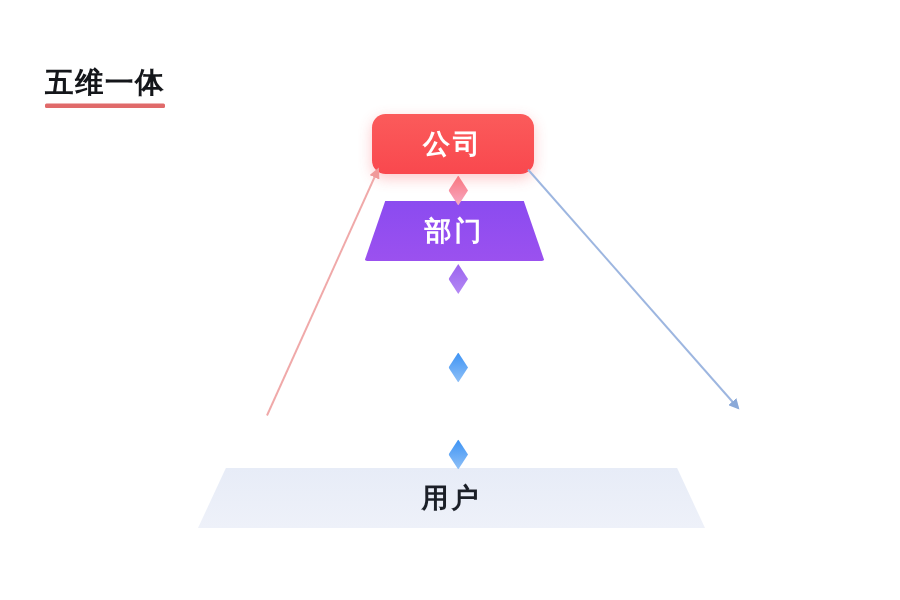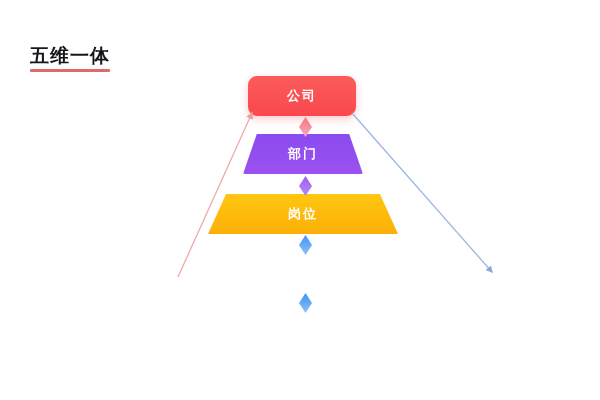--- a/index.html
+++ b/index.html
@@ -57,21 +57,21 @@
 
   .layer {
     position: absolute;
     display: flex;
     align-items: center;
     justify-content: center;
   }
   .layer .layer-label {
     position: relative;
     z-index: 3;
-    font-size: 13px;
+    font-size: 18px;
     font-weight: bold;
     letter-spacing: 2px;
     color: #ffffff;
     white-space: nowrap;
   }
   .layer-shape {
     position: absolute;
     inset: 0;
     z-index: 1;
   }
@@ -218,29 +218,29 @@
 
     <div class="layer" id="layer-department">
       <div class="layer-shape"></div>
       <span class="layer-label">部门</span>
     </div>
 
     <div class="connector" id="connector-department-position">
       <div class="diamond"></div>
     </div>
 
-    <div class="layer" id="layer-position">
+
+    <div class="connector" id="connector-position-role">
+      <div class="diamond"></div>
+    </div>
+
+
+    <div class="connector" id="connector-role-user">
+      <div class="diamond"></div>
+    </div>
+
+    <div class="layer" id="layer-user">
       <div class="layer-shape"></div>
-      <span class="layer-label">岗位</span>
-    </div>
-
-    <div class="connector" id="connector-position-role">
-      <div class="diamond"></div>
-    </div>
-
-
-    <div class="connector" id="connector-role-user">
-      <div class="diamond"></div>
-    </div>
-
+      <span class="layer-label">用户</span>
+    </div>
 
   </div>
 </div>
 
 </body></html>

